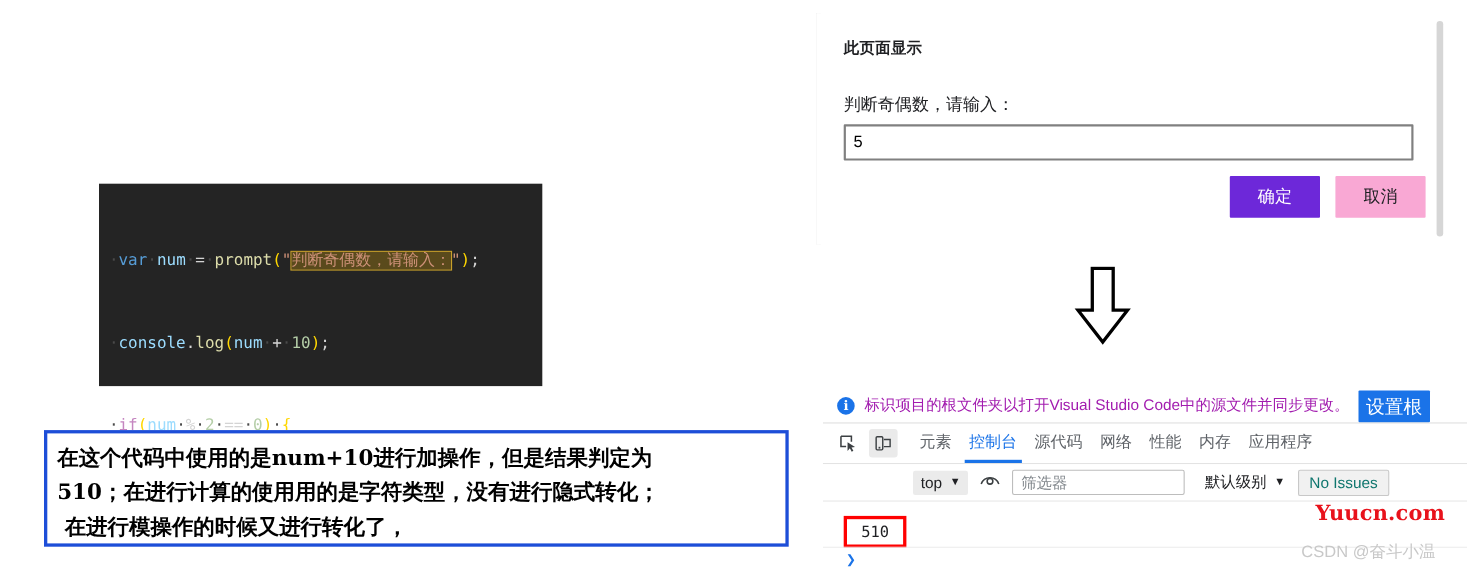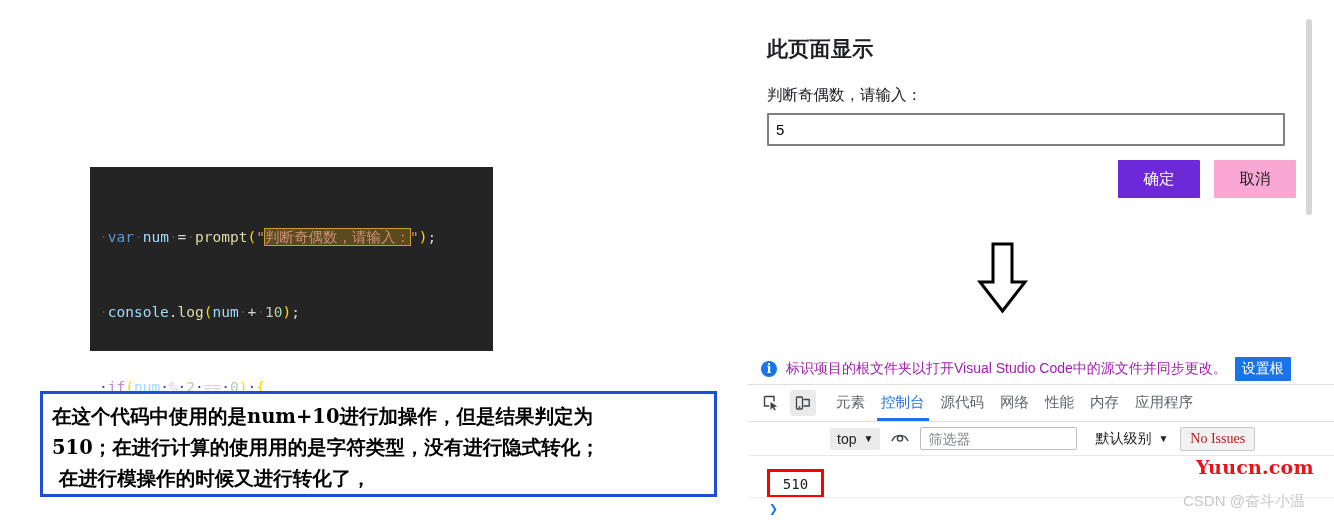--- a/index.html
+++ b/index.html
@@ -116,21 +116,21 @@
     top: 7px;
     width: 6px;
     height: 196px;
     background: #d6d6d6;
     border-radius: 3px;
   }
   #dialog-title {
     position: absolute;
     left: 25px;
     top: 23px;
-    font-size: 21px;
+    font-size: 14px;
     font-weight: bold;
     color: #202124;
     letter-spacing: 0.3px;
   }
   #dialog-message {
     position: absolute;
     left: 25px;
     top: 73px;
     font-size: 15.5px;
     color: #202124;
@@ -217,21 +217,21 @@
   #dt-banner .banner-text {
     margin-left: 9px;
     font-size: 14px;
     color: #a21caf;
     white-space: nowrap;
   }
   #dt-banner .banner-btn {
     margin-left: 8px;
     background: #1a73e8;
     color: #fff;
-    font-size: 14px;
+    font-size: 17px;
     padding: 3px 7px;
     white-space: nowrap;
     border: none;
     cursor: pointer;
     border-radius: 1px;
   }
   #dt-divider1 {
     position: absolute; left: 0; top: 30px; width: 586px; height: 1px; background: #e0e0e0;
   }
   
@@ -322,26 +322,26 @@
     align-items: center;
     gap: 7px;
     cursor: pointer;
     flex: 0 0 auto;
   }
   .issues-btn {
     margin-left: 12px;
     background: #f1f1f1;
     border: 1px solid #c8c8c8;
     font-size: 14px;
-    color: #b91c1c;
+    color: #0f766e;
     padding: 3px 9px;
     border-radius: 2px;
     cursor: pointer;
     flex: 0 0 auto;
-    font-family: Liberation Serif, serif;
+    font-family: Liberation Sans, sans-serif;
   }
   #dt-divider3 {
     position: absolute; left: 0; top: 101px; width: 586px; height: 1px; background: #e8e8e8;
   }
   
   #console-out {
     position: absolute;
     left: 0;
     top: 102px;
     width: 586px;

